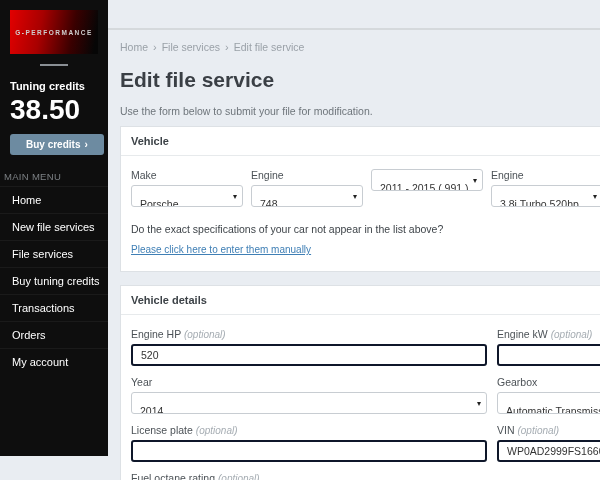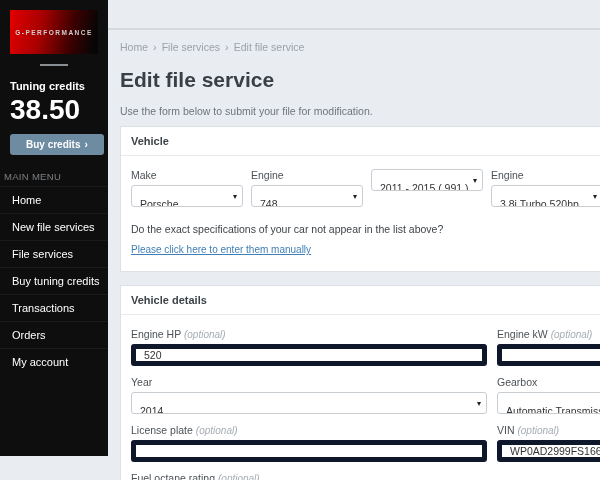--- a/index.html
+++ b/index.html
@@ -115,21 +115,21 @@
     padding: 8px 16px 0 8px;
     cursor: pointer;
     white-space: nowrap; overflow: hidden;
   }
   .select .caret {
     position: absolute; right: 5px; top: 0;
     font-size: 8px; color: #222; line-height: 22px;
   }
   input.text-input {
     width: 100%; height: 22px;
-    border: 5px solid #0f172a; border-radius: 3px;
+    border: 2px solid #0f172a; border-radius: 3px;
     font-size: 10.5px; color: #333; padding: 0 8px;
     font-family: "Liberation Sans", sans-serif;
     background: #fff;
   }
 
   .vehicle-grid {
     display: grid;
     grid-template-columns: repeat(4, 112px);
     column-gap: 8px;
     margin-bottom: 16px;

